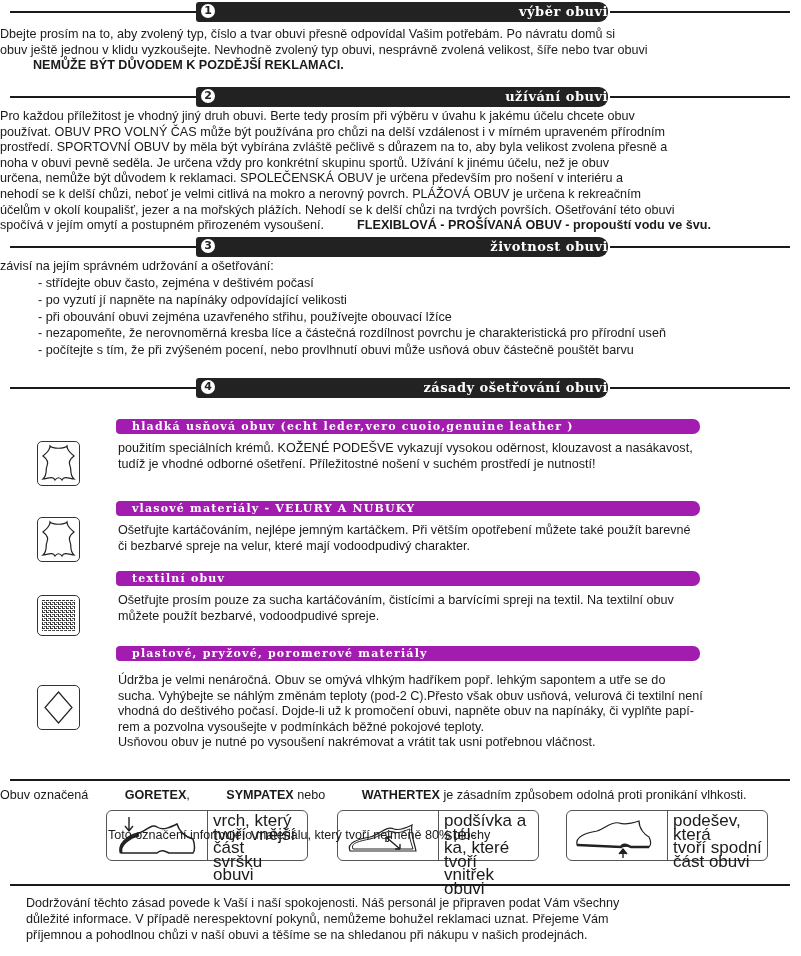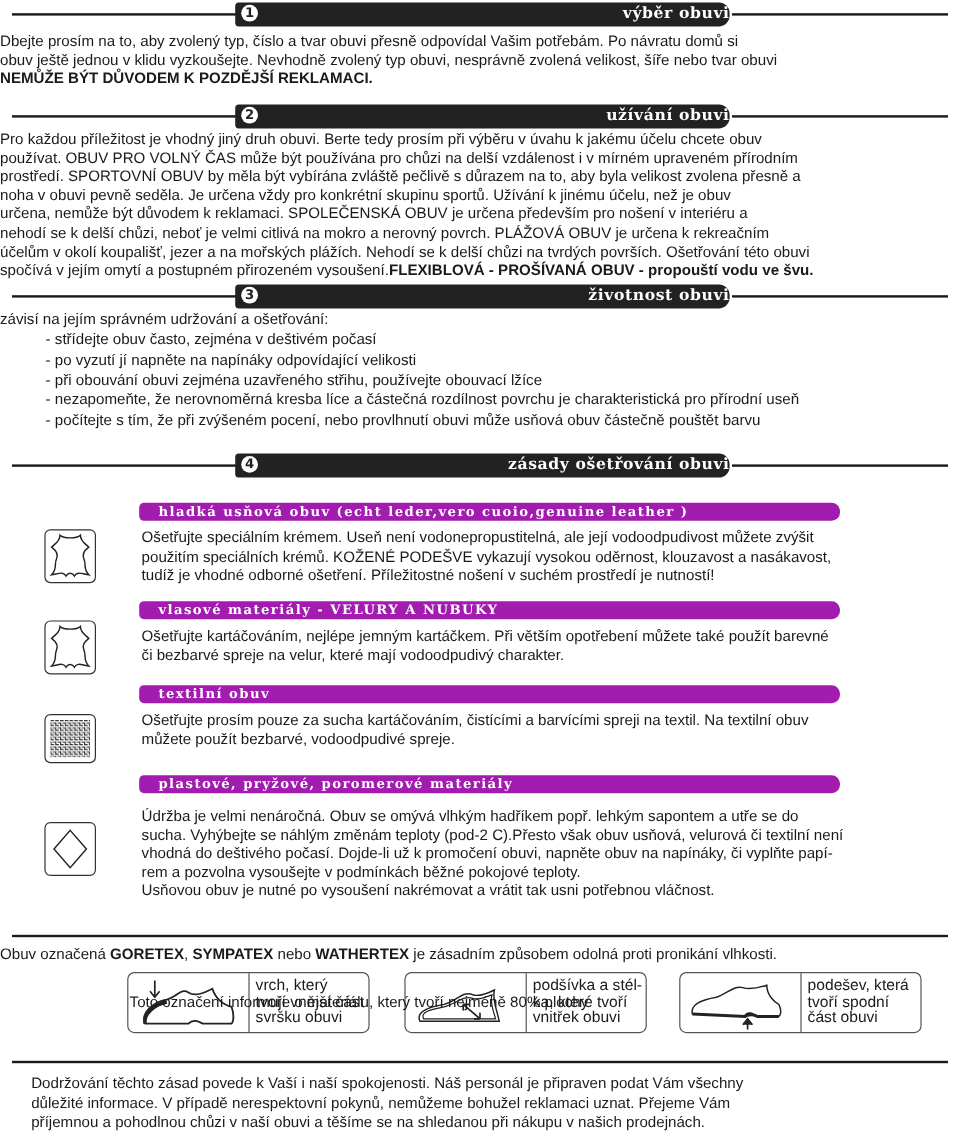--- a/index.html
+++ b/index.html
@@ -12,33 +12,33 @@
   .section-header .line.right { left: 610px; width: 180px; }
   .section-header .bar { position: absolute; left: 196px; width: 412px; height: 20px; top: 1px;
       background: #222; border-radius: 3px 9px 9px 3px; color: #fff; }
   .section-header .num { position: absolute; left: 5px; top: 2px; width: 14px; height: 14px; border-radius: 50%;
       background: #fff; color: #222; font: bold 11px "DejaVu Sans", sans-serif; text-align: center; line-height: 14px; }
   .section-header .title { position: absolute; left: 0; right: 0; top: 2px; text-align: right;
       font: bold 13px "DejaVu Serif", serif; letter-spacing: 0.5px; }
 
   .p { position: absolute; font-size: 12.6px; line-height: 15.6px; transform-origin: left top; }
   .center { text-align: left; }
-  .b { font-weight: bold; }
+  .b { font-weight: bold; margin-left: 33px; }
 
   .sub-bar { position: absolute; left: 116px; width: 584px; height: 15px; background: #a21caf;
      border-radius: 4px 7px 7px 4px; color: #fff; }
   .sub-bar span { position: absolute; left: 16px; top: 1px; font: bold 11px "DejaVu Serif", serif; letter-spacing: 1.2px; white-space: nowrap; }
 
   .icon-box { position: absolute; left: 37px; width: 41px; height: 43px; border: 1px solid #333; border-radius: 5px; background: #fff; }
 
   .hr { position: absolute; left: 10px; width: 780px; height: 2px; background: #1a1a1a; }
 
   .fabric-box { position: absolute; height: 49px; border: 1px solid #555; border-radius: 6px; background: #fff; }
   .fabric-box .pic { position: absolute; left: 0; top: 0; width: 100px; height: 49px; border-right: 1px solid #555; }
-  .fabric-box .txt { position: absolute; left: 106px; top: 3px; font-size: 13px; line-height: 13.5px; }
+  .fabric-box .txt { position: absolute; left: 106px; top: 3px; font-size: 17px; line-height: 13.5px; }
 </style>
 </head>
 <body>
 
 <div class="section-header" style="top:1px">
   <div class="line left"></div>
   <div class="bar">
     <span class="num">1</span>
     <span class="title">výběr obuvi</span>
   </div>
@@ -97,21 +97,20 @@
 
 <div class="sub-bar" style="top:419px">
   <span>hladká usňová obuv (echt leder,vero cuoio,genuine leather )</span>
 </div>
 <div class="icon-box" style="top:441px">
   <svg width="41" height="43" viewBox="0 0 41 43">
     <path d="M12 4 C15 7,26 7,29 4 C29 9,33 11,36 14 C32 17,30 20,32 24 C34 28,31 32,36 37 C30 36,26 34,24 38 C22 35,19 35,17 38 C15 34,11 36,5 37 C10 32,7 28,9 24 C11 20,9 17,5 14 C8 11,12 9,12 4 Z" fill="none" stroke="#222" stroke-width="1.2"></path>
   </svg>
 </div>
 <div class="p" style="top:441px;left:118px;width:670px">
-  <div>Ošetřujte speciálním krémem. Useň není vodonepropustitelná, ale její vodoodpudivost můžete zvýšit</div>
   <div>použitím speciálních krémů. KOŽENÉ PODEŠVE vykazují vysokou oděrnost, klouzavost a nasákavost,</div>
   <div>tudíž je vhodné odborné ošetření. Příležitostné nošení v suchém prostředí je nutností!</div>
 </div>
 
 <div class="sub-bar" style="top:501px">
   <span>vlasové materiály - VELURY A NUBUKY</span>
 </div>
 <div class="icon-box" style="top:517px">
   <svg width="41" height="43" viewBox="0 0 41 43">
     <path d="M12 4 C15 7,26 7,29 4 C29 9,33 11,36 14 C32 17,30 20,32 24 C34 28,31 32,36 37 C30 36,26 34,24 38 C22 35,19 35,17 38 C15 34,11 36,5 37 C10 32,7 28,9 24 C11 20,9 17,5 14 C8 11,12 9,12 4 Z" fill="none" stroke="#222" stroke-width="1.2"></path>

